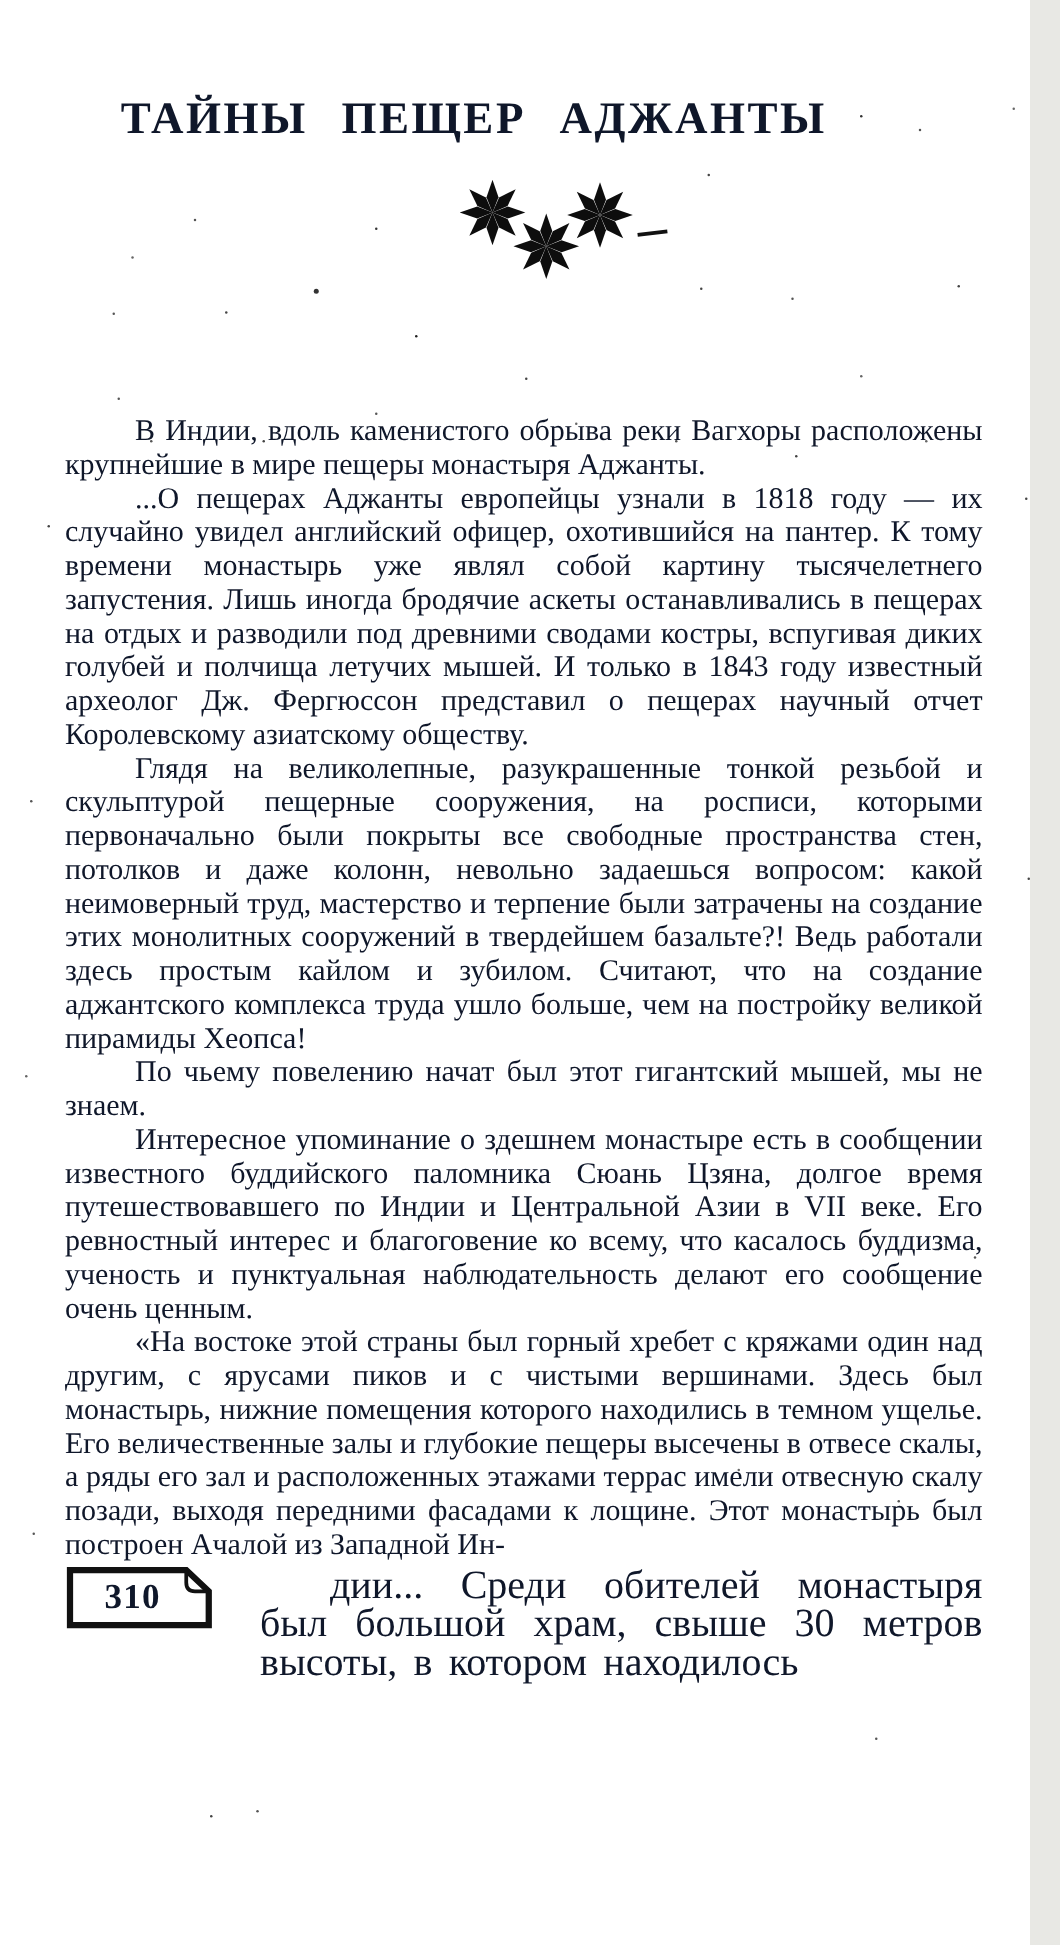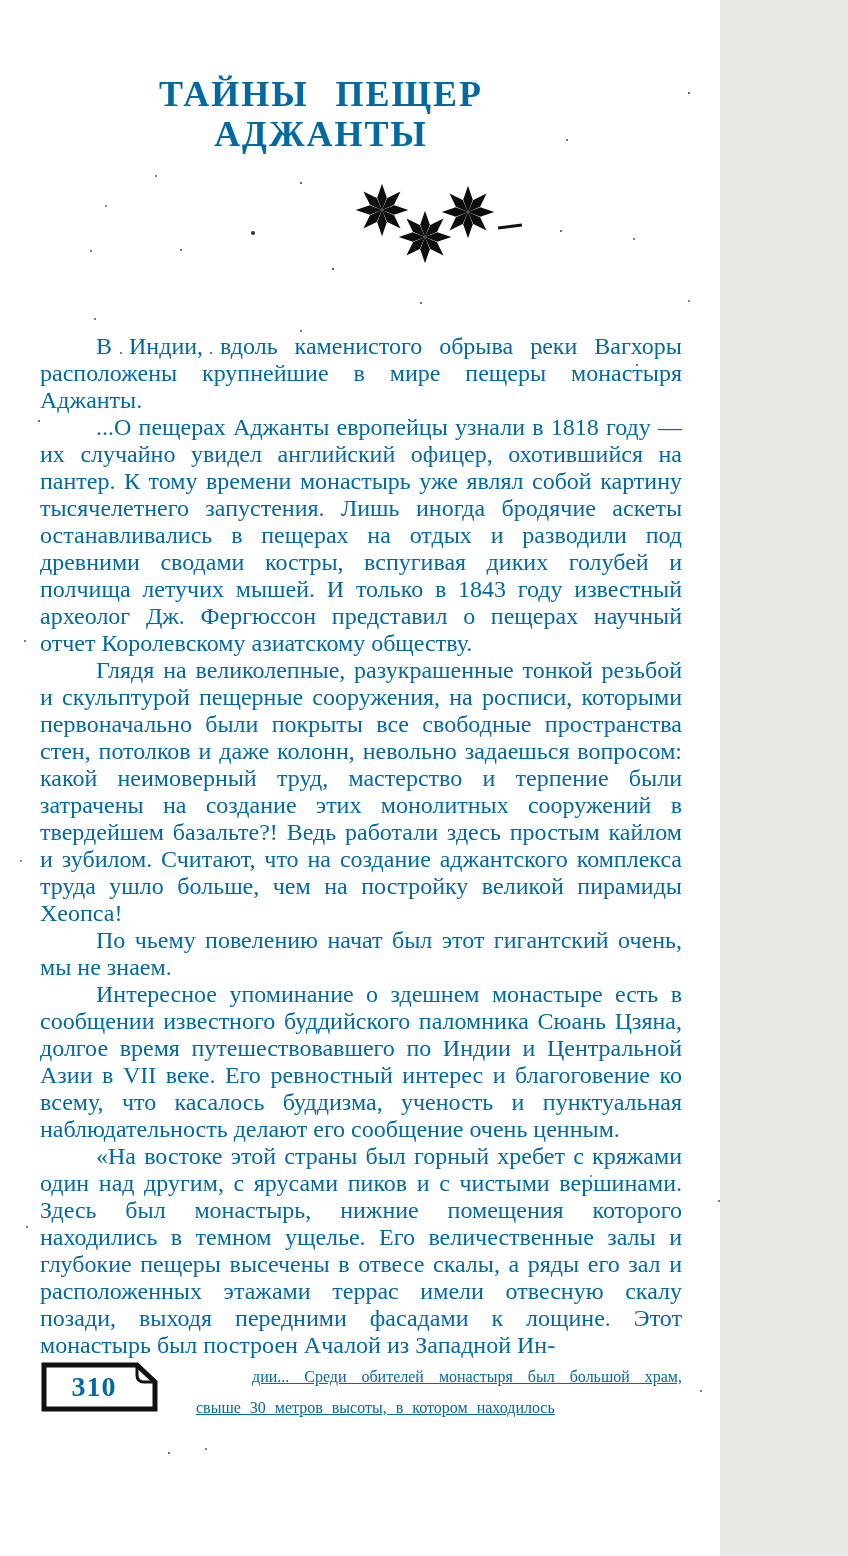--- a/index.html
+++ b/index.html
@@ -1,24 +1,24 @@
 <!DOCTYPE html>
 <html><head>
 <meta charset="utf-8">
 <style>
   html,body{margin:0;padding:0;background:#e8e8e4;}
   .page{
     position:relative;
-    width:720px;height:1556px;
+    width:824px;height:1556px;
     background:#ffffff;
-    color:#0369a1;
+    color:#0f172a;
     font-family:"Liberation Serif","DejaVu Serif",serif;
     overflow:hidden;
     box-sizing:border-box;
-    padding:74px 38px 0 40px;
+    padding:74px 38px 0 52px;
   }
   
   .speckles{
     position:absolute;left:0;top:0;width:2px;height:2px;border-radius:50%;
     background:transparent;pointer-events:none;
     box-shadow:
       688px 92px 0 0 #333, 735px 103px 0 0 #555, 810px 86px 0 0 #666,
       566px 139px 0 0 #444, 300px 182px 0 0 #333, 252px 232px 0 1px #333,
       180px 249px 0 0 #444, 332px 268px 0 0 #222, 94px 318px 0 0 #555,
       420px 302px 0 0 #444, 633px 238px 0 0 #555, 766px 228px 0 0 #444,
@@ -48,21 +48,21 @@
   }
   .star{position:absolute;width:56px;height:56px;}
   .star.s1{left:314px;top:0;}
   .star.s2{left:357px;top:27px;}
   .star.s3{left:400px;top:2px;}
   .orn-dash{
     position:absolute;left:458px;top:43px;width:24px;height:3px;
     background:#111;transform:rotate(-7deg);
   }
   .body{
-    margin-top:65px;
+    margin-top:104px;
     font-size:24px;
     line-height:27px;
     text-align:justify;
   }
   .body p{margin:0;text-indent:56px;}
   .tail-row{
     display:flex;
     gap:26px;
     margin-top:2px;
     align-items:flex-start;
@@ -74,25 +74,24 @@
   }
   .badge svg{position:absolute;left:0;top:0;width:130px;height:52px;}
   .badge .num{
     position:absolute;left:8px;top:2px;width:92px;height:46px;
     display:flex;align-items:center;justify-content:center;
     font-size:28px;font-weight:bold;letter-spacing:1px;
   }
   .tail{
     flex:1;
     margin:0;
-    font-size:16px;
+    font-size:32px;
     line-height:31px;
     text-align:justify;
     word-spacing:5px;
-    text-decoration:underline;
   }
 </style>
 </head>
 <body>
 
 <div class="page">
 
   <div class="speckles"></div>
 
   <h1 class="title">ТАЙНЫ ПЕЩЕР АДЖАНТЫ</h1>
@@ -134,21 +133,21 @@
         <path d="M0,0 L-5.5,-14 L0,-30 L5.5,-14 Z" transform="rotate(315)"></path>
       </g>
     </svg>
     <div class="orn-dash"></div>
   </div>
 
   <div class="body">
     <p>В Индии, вдоль каменистого обрыва реки Вагхоры расположены крупнейшие в мире пещеры монастыря Аджанты.</p>
     <p>...О пещерах Аджанты европейцы узнали в 1818 году — их случайно увидел английский офицер, охотившийся на пантер. К тому времени монастырь уже являл собой картину тысячелетнего запустения. Лишь иногда бродячие аскеты останавливались в пещерах на отдых и разводили под древними сводами костры, вспугивая диких голубей и полчища летучих мышей. И только в 1843 году известный археолог Дж. Фергюссон представил о пещерах научный отчет Королевскому азиатскому обществу.</p>
     <p>Глядя на великолепные, разукрашенные тонкой резьбой и скульптурой пещерные сооружения, на росписи, которыми первоначально были покрыты все свободные пространства стен, потолков и даже колонн, невольно задаешься вопросом: какой неимоверный труд, мастерство и терпение были затрачены на создание этих монолитных сооружений в твердейшем базальте?! Ведь работали здесь простым кайлом и зубилом. Считают, что на создание аджантского комплекса труда ушло больше, чем на постройку великой пирамиды Хеопса!</p>
-    <p>По чьему повелению начат был этот гигантский очень, мы не знаем.</p>
+    <p>По чьему повелению начат был этот гигантский мышей, мы не знаем.</p>
     <p>Интересное упоминание о здешнем монастыре есть в сообщении известного буддийского паломника Сюань Цзяна, долгое время путешествовавшего по Индии и Центральной Азии в VII веке. Его ревностный интерес и благоговение ко всему, что касалось буддизма, ученость и пунктуальная наблюдательность делают его сообщение очень ценным.</p>
     <p>«На востоке этой страны был горный хребет с кряжами один над другим, с ярусами пиков и с чистыми вершинами. Здесь был монастырь, нижние помещения которого находились в темном ущелье. Его величественные залы и глубокие пещеры высечены в отвесе скалы, а ряды его зал и расположенных этажами террас имели отвесную скалу позади, выходя передними фасадами к лощине. Этот монастырь был построен Ачалой из Западной Ин-</p>
 
     <div class="tail-row">
       <div class="badge">
         <svg viewBox="0 0 130 52">
           <path d="M4 4 H97 L115 21 V48 H4 Z" fill="#ffffff" stroke="#111111" stroke-width="5"></path>
           <path d="M97 4 V14 Q97 21 104 21 H115" fill="none" stroke="#111111" stroke-width="3"></path>
         </svg>
         <span class="num">310</span>

